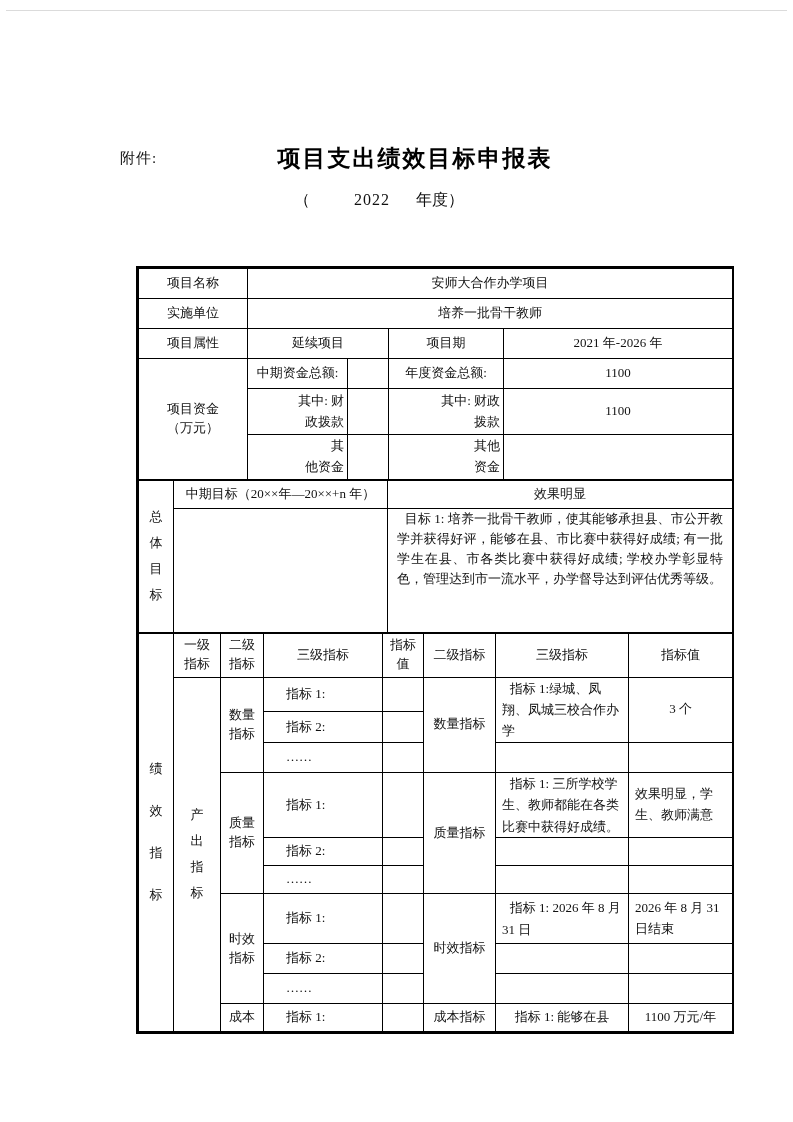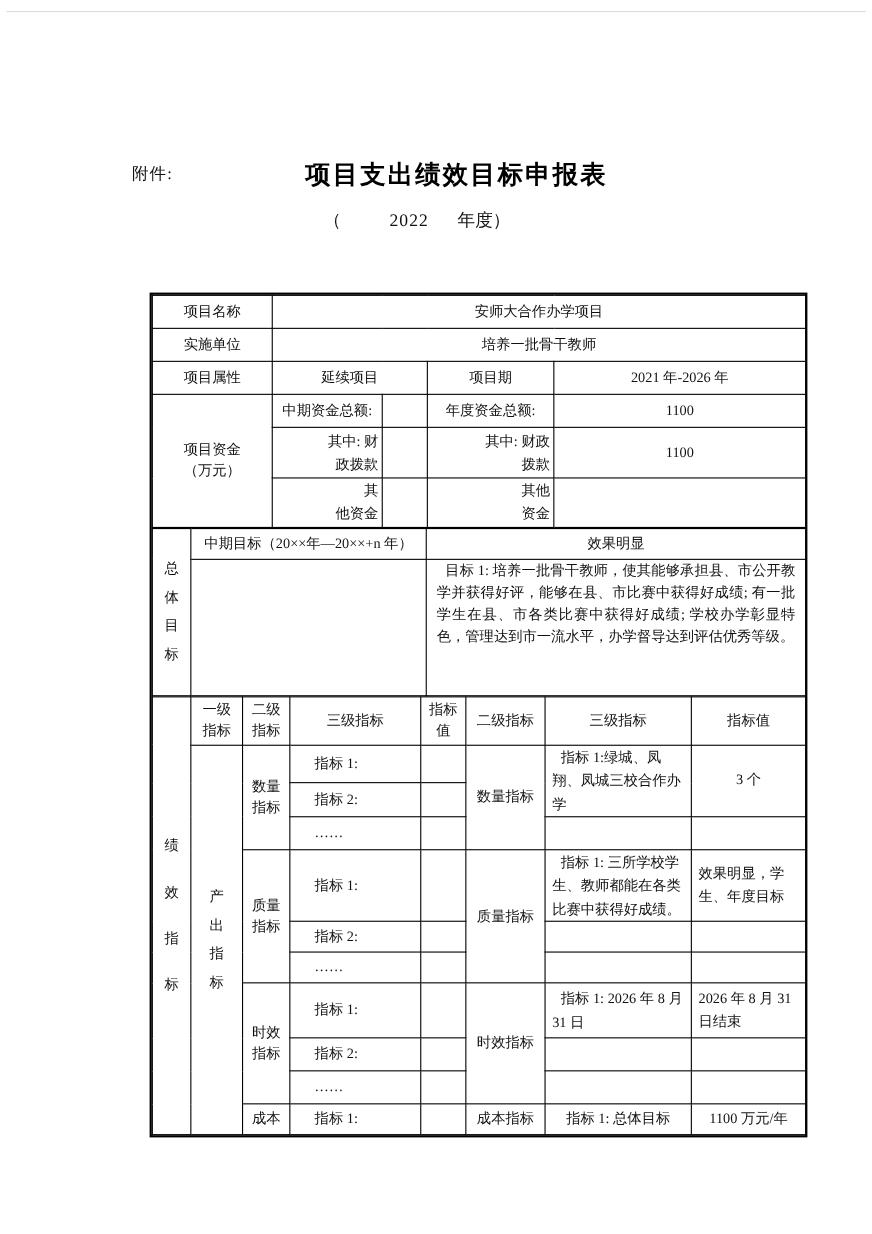--- a/index.html
+++ b/index.html
@@ -158,21 +158,21 @@
         <td></td>
         <td></td>
       </tr>
 
       <tr class="h64">
         <td rowspan="3">质量指标</td>
         <td class="ind">指标 1:</td>
         <td></td>
         <td rowspan="3">质量指标</td>
         <td class="rc">指标 1: 三所学校学生、教师都能在各类比赛中获得好成绩。</td>
-        <td class="vl">效果明显，学生、年度目标</td>
+        <td class="vl">效果明显，学生、教师满意</td>
       </tr>
       <tr class="h28">
         <td class="ind">指标 2:</td>
         <td></td>
         <td></td>
         <td></td>
       </tr>
       <tr class="h28">
         <td class="ind">……</td>
         <td></td>
@@ -199,20 +199,20 @@
         <td></td>
         <td></td>
         <td></td>
       </tr>
 
       <tr class="h28">
         <td>成本</td>
         <td class="ind">指标 1:</td>
         <td></td>
         <td>成本指标</td>
-        <td>指标 1: 总体目标</td>
+        <td>指标 1: 能够在县</td>
         <td>1100 万元/年</td>
       </tr>
     </tbody>
       </table>
 
   </div>
 </div>
 
 </body></html>

